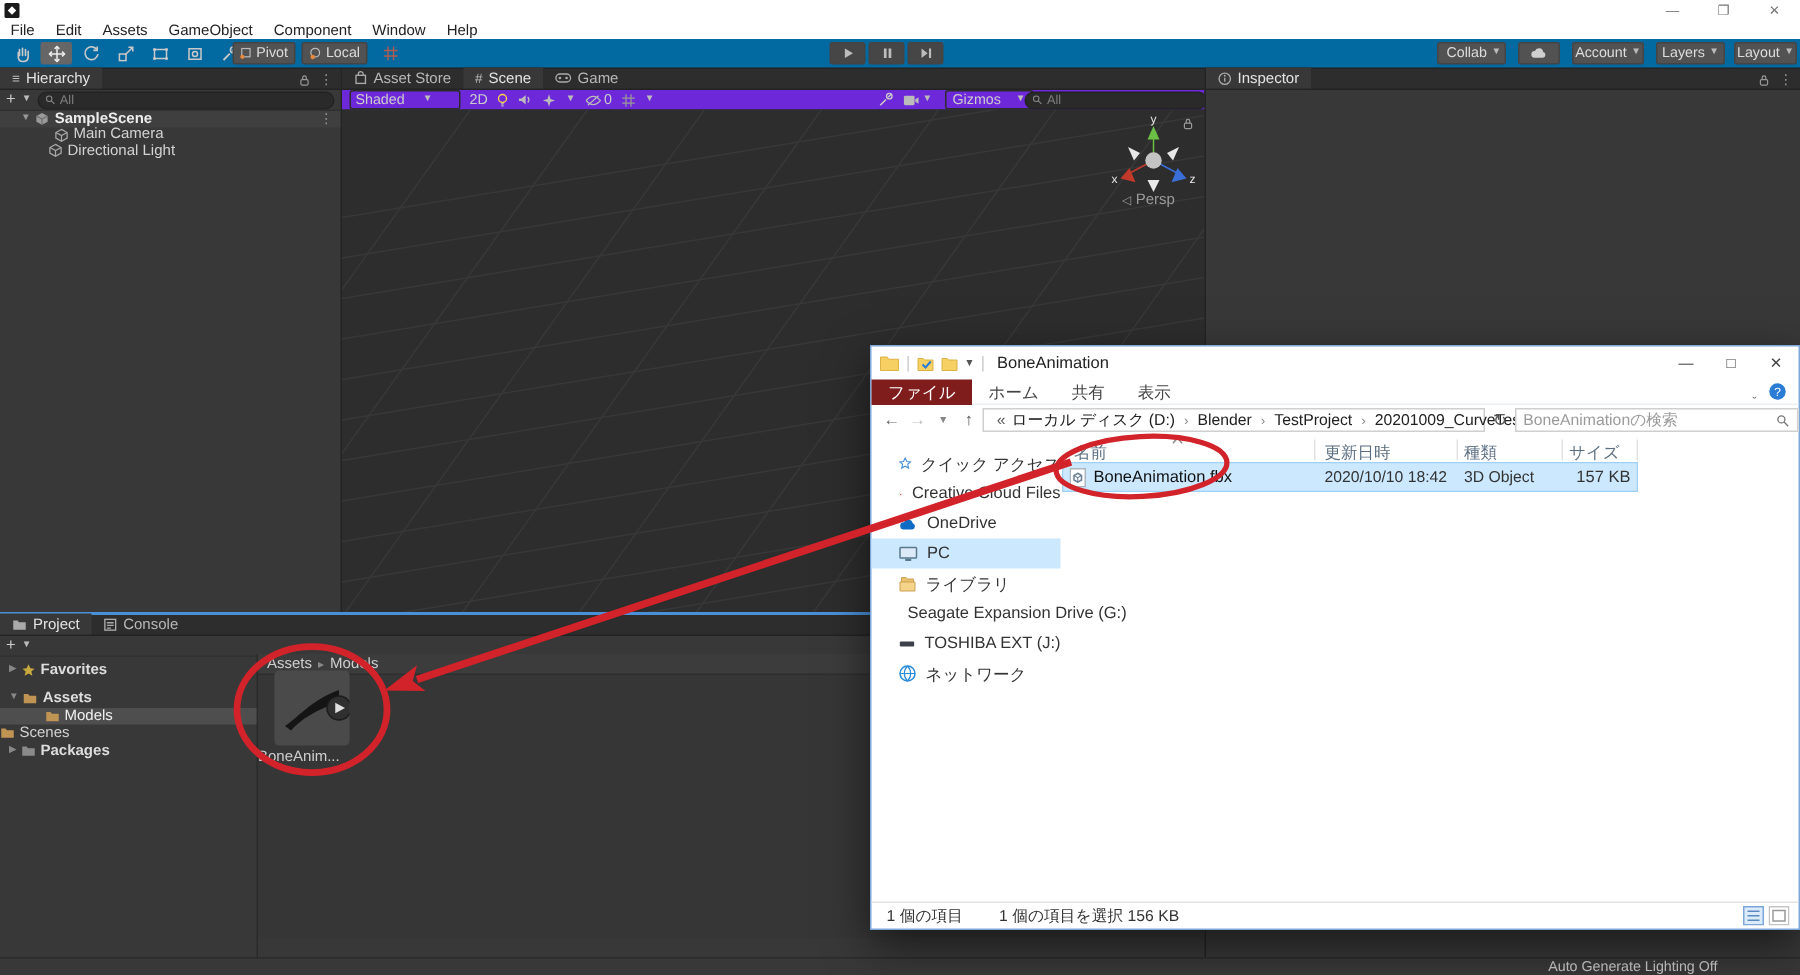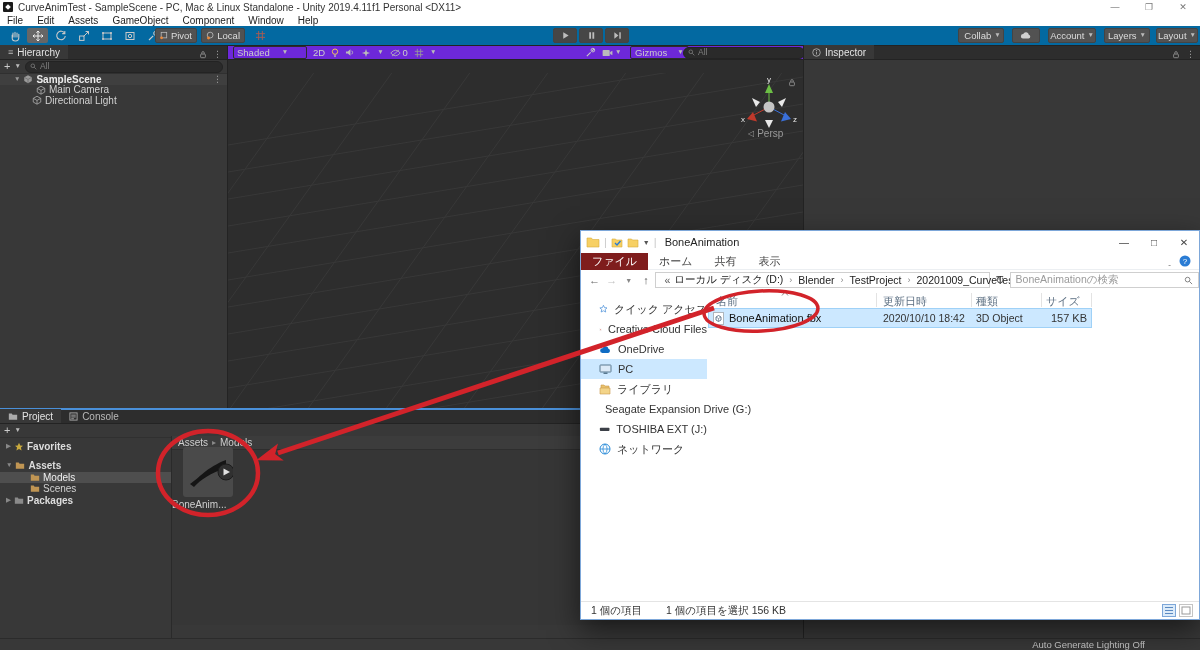--- a/index.html
+++ b/index.html
@@ -46,21 +46,20 @@
   .ex-status{left:0;top:370px;width:618px;height:18px;border-top:1px solid #e4e4e4;display:flex;align-items:center;font-size:10.5px;color:#333;box-sizing:border-box;}
   
   .annot{left:0;top:0;z-index:50;pointer-events:none;}
   svg{display:block;}
 </style>
 </head>
 <body>
 
 <div class="abs u-titlebar">
   <span class="u-appicon"></span>
-  <span>CurveAnimTest - SampleScene - PC, Mac &amp; Linux Standalone - Unity 2019.4.11f1 Personal &lt;DX11&gt;</span>
   <span class="u-wbtns">
     <span class="u-wbtn">—</span>
     <span class="u-wbtn">❐</span>
     <span class="u-wbtn">✕</span>
   </span>
 </div>
 
 <div class="abs u-menubar">
   <span>File</span>
   <span>Edit</span>
@@ -231,20 +230,41 @@
   <div class="u-row" style="padding-left:32px">
     <svg width="10" height="10" viewBox="0 0 12 12">
         <path d="M6 1.5 10.5 4v4.5L6 11 1.5 8.5V4z" fill="none" stroke="#a8a8a8"></path>
         <path d="M1.5 4 6 6.5 10.5 4M6 6.5V11" stroke="#a8a8a8" fill="none"></path>
       </svg>
     <span>Directional Light</span>
   </div>
 </div>
 
 <div class="abs" style="left:228px;top:46px;width:575px;height:362px;background:#2d2d2d">
+  <div class="panel-tabbar">
+    <span class="ptab">
+      <svg width="9" height="10" viewBox="0 0 10 11">
+          <rect x="1.5" y="3.5" width="7" height="6" fill="none" stroke="#aaa"></rect>
+          <path d="M3.2 3.5V2.6a1.8 1.8 0 0 1 3.6 0v.9" fill="none" stroke="#aaa"></path>
+        </svg>
+      <span>Asset Store</span>
+    </span>
+    <span class="ptab active">
+      <span style="color:#bbb;font-size:9px">#</span>
+      <span>Scene</span>
+    </span>
+    <span class="ptab">
+      <svg width="11" height="8" viewBox="0 0 12 9">
+          <rect x="0.5" y="1.5" width="11" height="6" rx="3" fill="none" stroke="#aaa"></rect>
+          <circle cx="3.5" cy="4.5" r="1" fill="#aaa"></circle>
+          <circle cx="8.5" cy="4.5" r="1" fill="#aaa"></circle>
+        </svg>
+      <span>Game</span>
+    </span>
+  </div>
   <div style="height:13px;background:#6d28d9;border-bottom:1px solid #232323;display:flex;align-items:center;gap:6px;padding:0 5px;font-size:9.5px;color:#ccc;position:relative">
     <span style="display:flex;align-items:center;gap:12px;width:66px;border:1px solid #2c2c2c;border-radius:2px;padding:0 3px;height:11px">
       <span>Shaded</span>
         <span class="caret">▼</span>
     </span>
     <span>2D</span>
     <svg width="8" height="10" viewBox="0 0 9 11">
         <circle cx="4.5" cy="4" r="3" fill="none" stroke="#ffd24a"></circle>
         <path d="M3.3 8h2.4M3.6 9.5h1.8" stroke="#bbb"></path>
       </svg>
@@ -413,21 +433,21 @@
           <path d="M1 1.5h3.5l1 1.5H11V9H1z" fill="#c09553"></path>
         </svg>
       <span style="font-weight:bold;color:#ddd">Assets</span>
     </div>
     <div class="u-row" style="padding-left:30px;height:11px;background:#4e4e4e">
       <svg width="10" height="9" viewBox="0 0 12 10">
           <path d="M1 1.5h3.5l1 1.5H11V9H1z" fill="#c09553"></path>
         </svg>
       <span style="color:#f0f0f0">Models</span>
     </div>
-    <div class="u-row" style="padding-left:30px;height:11px">
+    <div class="u-row" style="height:11px">
       <svg width="10" height="9" viewBox="0 0 12 10">
           <path d="M1 1.5h3.5l1 1.5H11V9H1z" fill="#c09553"></path>
         </svg>
       <span>Scenes</span>
     </div>
     <div class="u-row" style="padding-left:6px;height:12px">
       <span class="caret" style="color:#888">▶</span>
       <svg width="10" height="9" viewBox="0 0 12 10">
           <path d="M1 1.5h3.5l1 1.5H11V9H1z" fill="#8a8a8a"></path>
         </svg>

